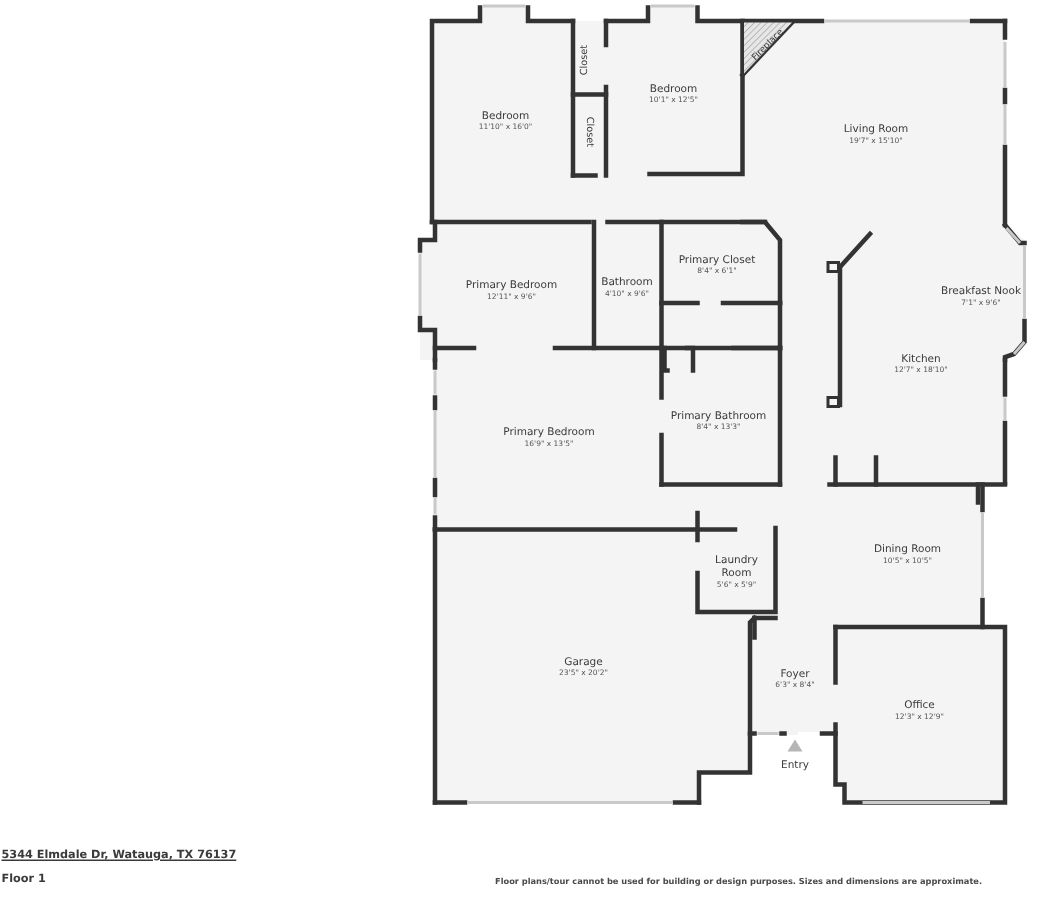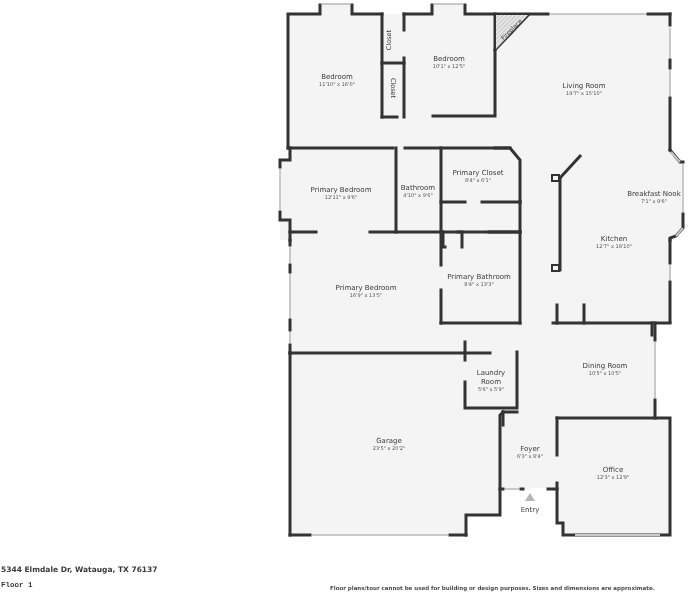--- a/index.html
+++ b/index.html
@@ -1,22 +1,22 @@
 <!DOCTYPE html>
 <html><head>
 <meta charset="utf-8">
 <style>
   html, body { margin:0; padding:0; background:#ffffff; }
   body { width:695px; height:600px; position:relative; overflow:hidden; font-family:"DejaVu Sans", sans-serif; }
   #plan { position:absolute; left:0; top:0; }
   .room-name { font-family:"DejaVu Sans", sans-serif; font-size:7px; fill:#3a3a3a; text-anchor:middle; }
   .room-dim { font-family:"DejaVu Sans", sans-serif; font-size:5px; fill:#555555; text-anchor:middle; }
   .v-label { font-family:"DejaVu Sans", sans-serif; font-size:6.5px; fill:#3a3a3a; text-anchor:middle; }
-  .footer-address { position:absolute; left:1px; top:565px; font-size:7.5px; font-weight:bold; color:#3a3a3a; }
-  .footer-floor { position:absolute; left:1px; top:581px; font-size:7.5px; font-weight:bold; color:#3a3a3a;font-family:Liberation Mono, monospace; }
+  .footer-address { position:absolute; left:1px; top:565px; font-size:7.5px; font-weight:bold; color:#3a3a3a;text-decoration:underline; }
+  .footer-floor { position:absolute; left:1px; top:581px; font-size:7.5px; font-weight:bold; color:#3a3a3a; }
   .footer-disclaimer { position:absolute; left:330px; top:585px; font-size:5.5px; font-weight:bold; color:#4a4a4a; white-space:nowrap; }
 </style>
 </head>
 <body>
 
 <svg id="plan" width="695" height="600" viewBox="0 0 695 600" xmlns="http://www.w3.org/2000/svg">
   <defs>
     <pattern id="hatch" patternUnits="userSpaceOnUse" width="3" height="3" patternTransform="rotate(45)">
       <rect width="3" height="3" fill="#e6e6e6"></rect>
       <line x1="0" y1="0" x2="0" y2="3" stroke="#9a9a9a" stroke-width="0.8"></line>

